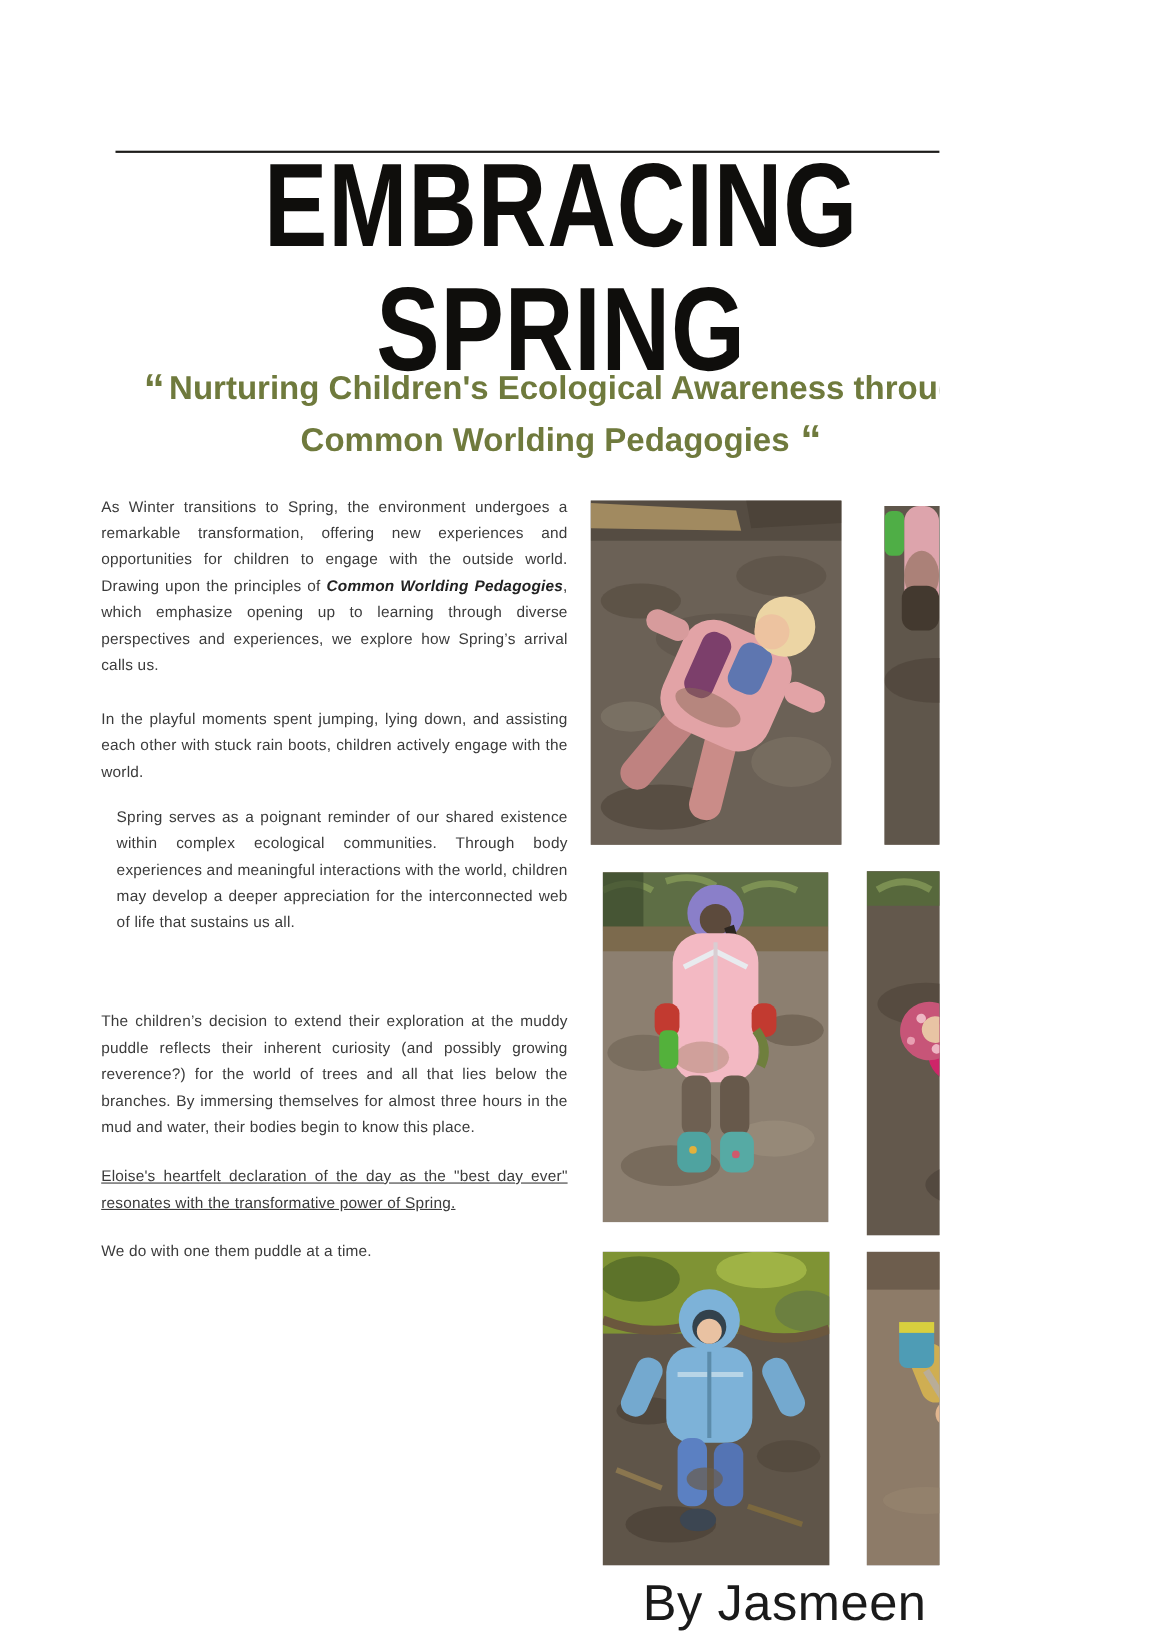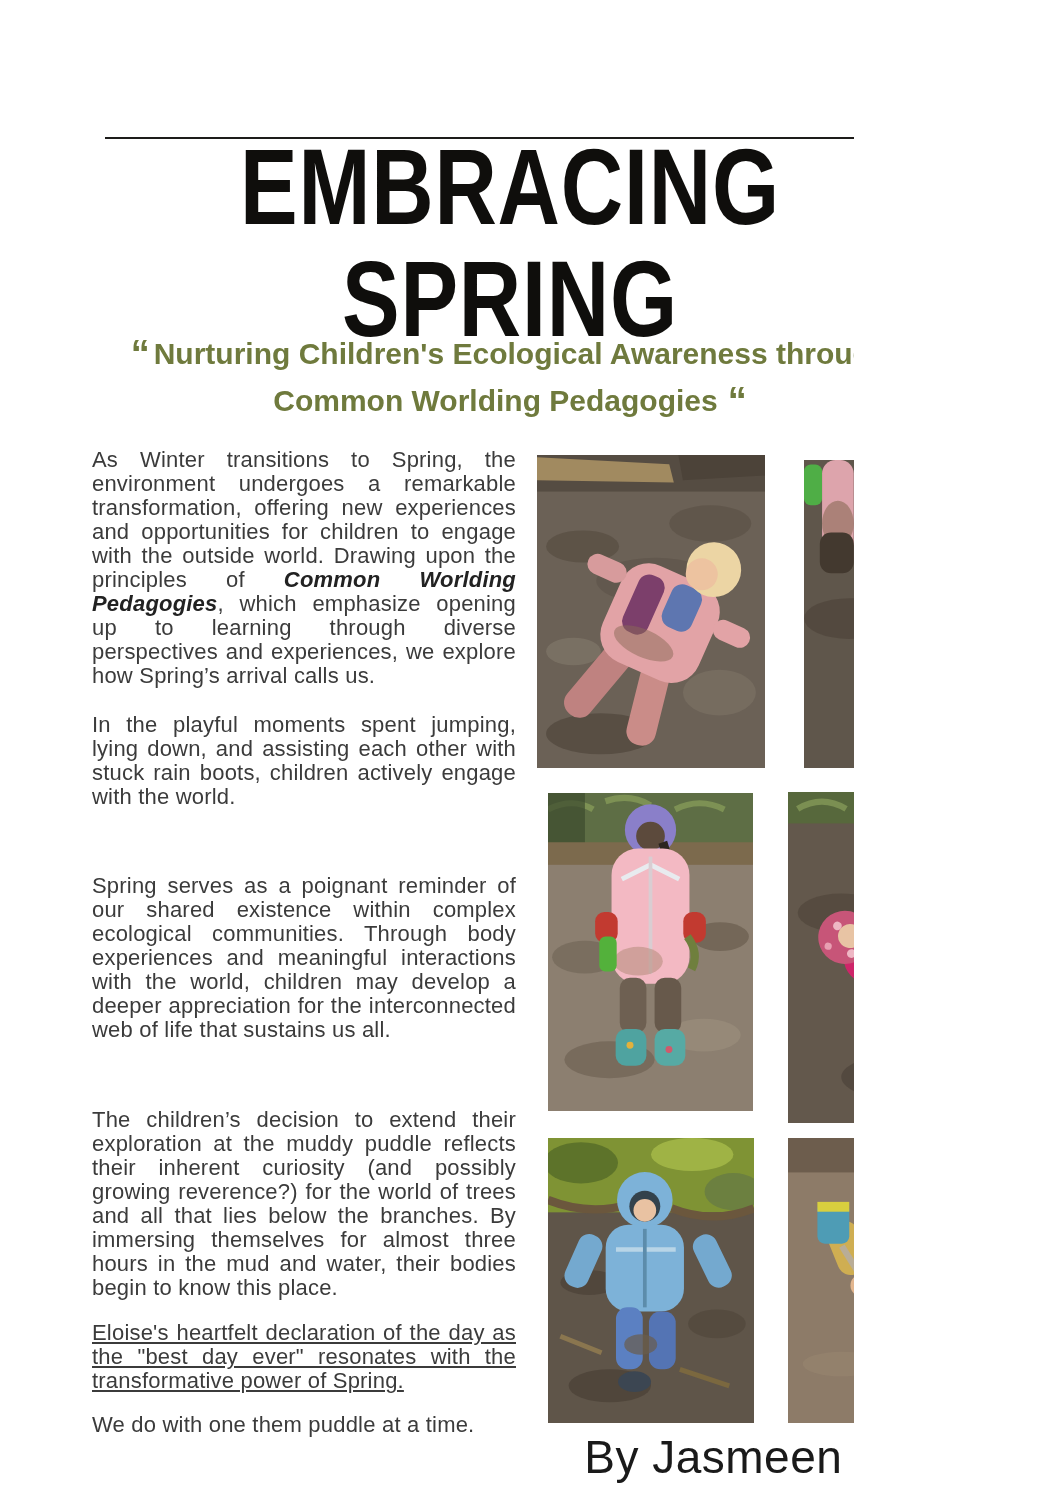--- a/index.html
+++ b/index.html
@@ -11,25 +11,25 @@
          transform:scaleX(0.80);transform-origin:50% 0;letter-spacing:1px;}
   .subtitle{position:absolute;left:0;top:329px;width:1020px;text-align:center;
             color:#6F7A3D;font-weight:700;font-size:30px;line-height:44px;}
   .subtitle .q{font-size:38px;font-weight:800;position:relative;top:3px;}
   .subtitle .q.open{margin-right:4px;}
   .subtitle .q.close{margin-left:10px;}
   .accent-bar{position:absolute;left:948px;top:378px;width:114px;height:45px;background:#6E7434;}
   .edge-strip{position:absolute;left:1053px;top:0;width:9px;height:1486px;
               background:rgba(230,232,238,0.92);border-left:1px solid rgba(205,208,216,0.8);}
   .article{position:absolute;left:92px;top:448px;width:424px;text-align:justify;
-           font-size:22px;line-height:24px;letter-spacing:0.2px;color:#3b3b3b;}
+           font-size:14px;line-height:24px;letter-spacing:0.2px;color:#3b3b3b;}
   .article p{margin:0;}
   .article p.g1{margin-bottom:25px;}
-  .article p.g2{margin-bottom:65px;}
-  .article p.g3{margin-bottom:66px;}
+  .article p.g2{margin-bottom:17px;}
+  .article p.g3{margin-bottom:66px;margin-left:14px;}
   .article p.g4{margin-bottom:21px;}
   .article p.g5{margin-bottom:20px;text-decoration:underline;}
   .article p.g6{margin-bottom:21px;}
   .em{font-weight:bold;font-style:italic;color:#222;}
   .photo{position:absolute;overflow:hidden;background:#6b6156;}
   .photo svg{display:block;width:100%;height:100%;}
   .ph1{left:537px;top:455px;width:228px;height:313px;}
   .ph2{left:804px;top:460px;width:226px;height:308px;}
   .ph3{left:548px;top:793px;width:205px;height:318px;}
   .ph4{left:788px;top:792px;width:242px;height:331px;}

